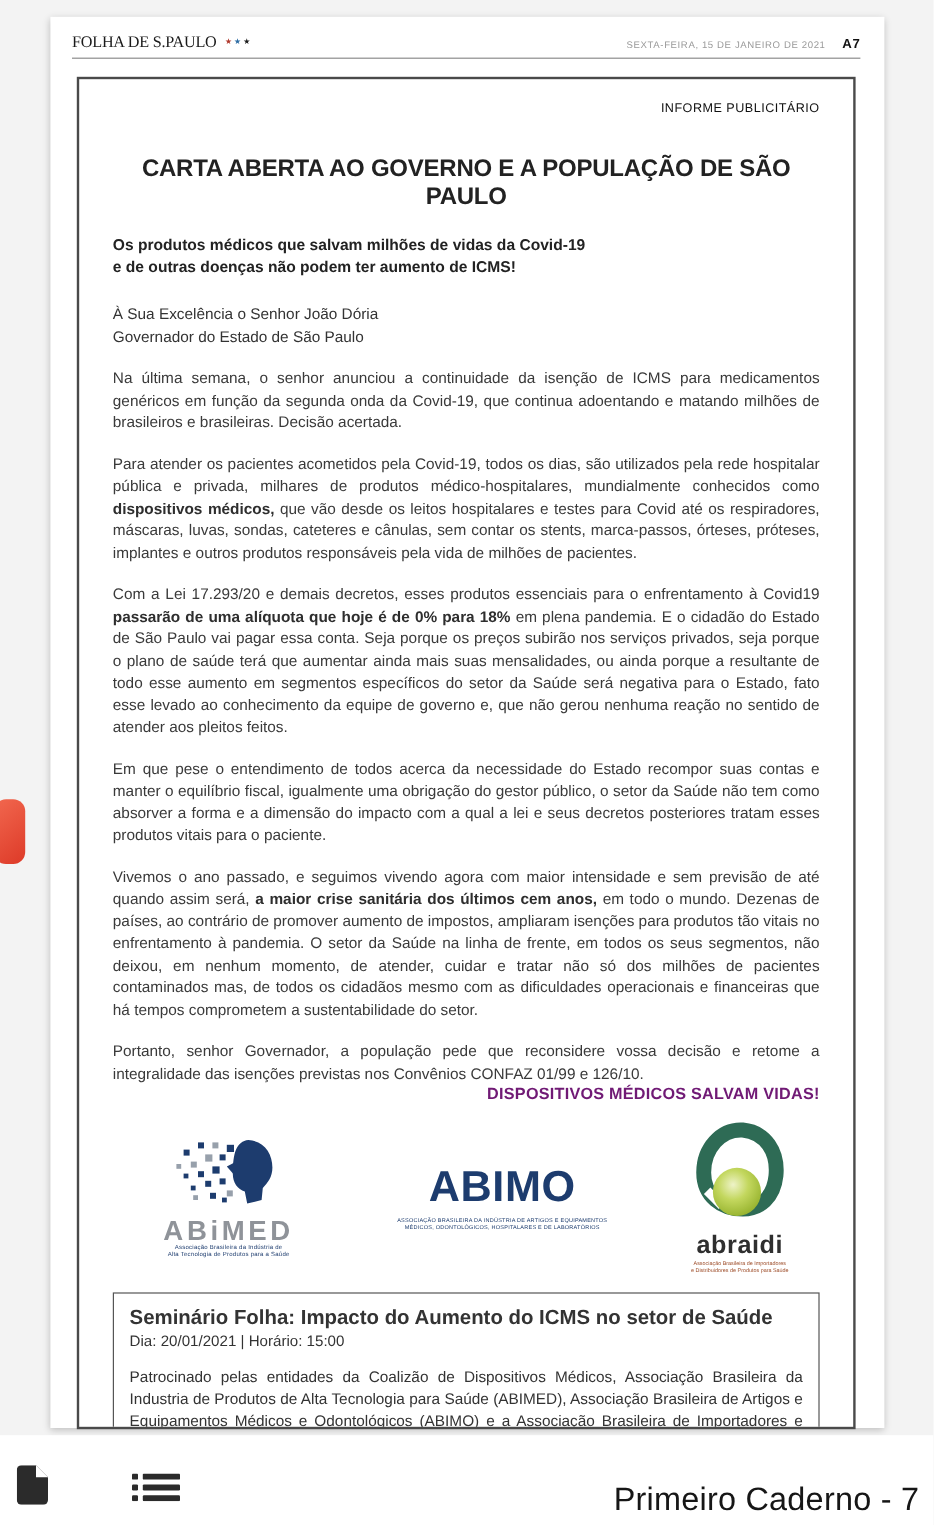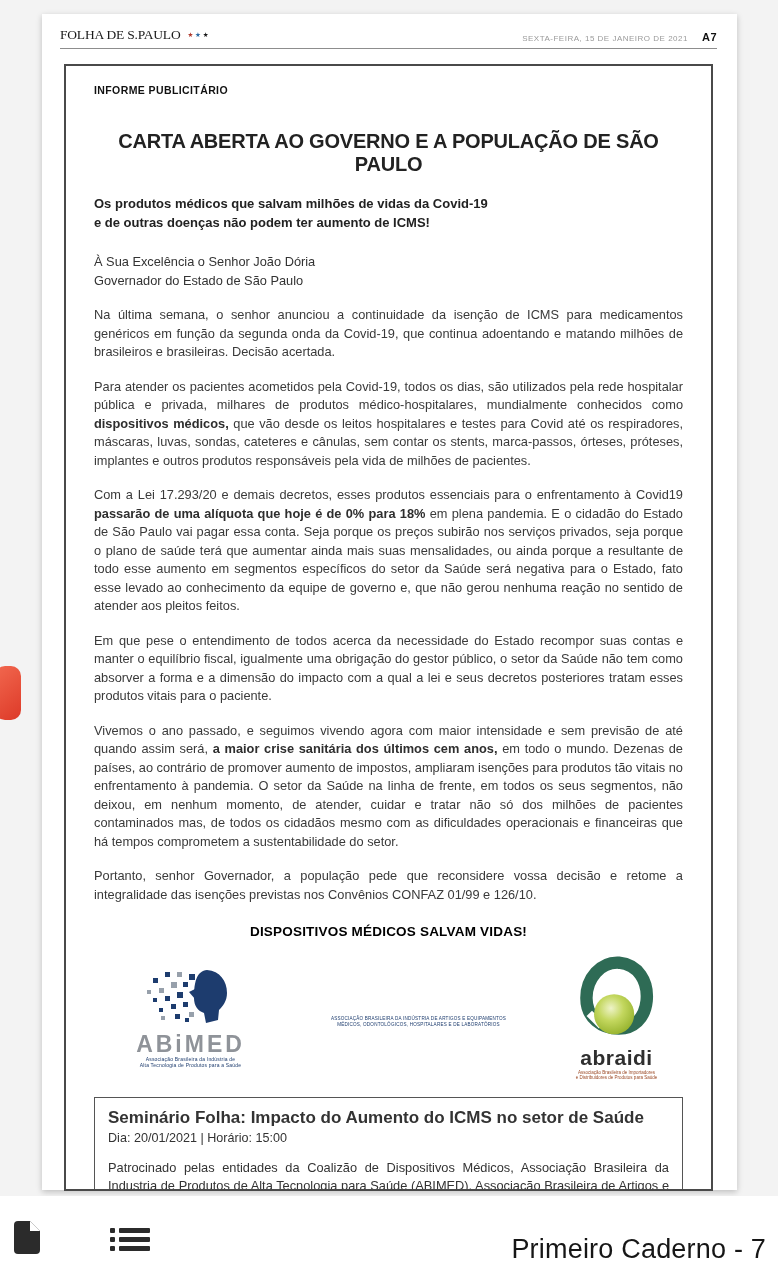--- a/index.html
+++ b/index.html
@@ -26,27 +26,27 @@
   .star.s2::before{content:"★";color:#2e6da4}
   .star.s3::before{content:"★";color:#1a1a1a}
   .dateline{font-size:8px;color:#9a9a9a;letter-spacing:.5px;white-space:nowrap}
   .folio{font-size:11px;font-weight:700;color:#111;margin-left:14px;letter-spacing:.5px}
 
   
   .ad-box{
     box-sizing:border-box;margin:15px 0 0 22px;width:649px;height:1127px;
     border:2px solid #4a4a4a;padding:18px 28px 0;overflow:hidden;
   }
-  .ad-label{text-align:left;font-size:10.5px;font-weight:700;letter-spacing:.4px;color:#111}
+  .ad-label{text-align:right;font-size:10.5px;font-weight:400;letter-spacing:.4px;color:#111}
   .ad-title{margin:34px 0 0;text-align:center;font-size:20px;font-weight:700;color:#222;letter-spacing:-.2px}
   .ad-subtitle{margin-top:18px;text-align:left;font-weight:700;font-size:13px;line-height:19px;color:#222}
   .salutation{margin-top:20px;font-size:12.8px;line-height:19px;color:#333}
   p.body{margin:16px 0 0;font-size:12.8px;line-height:18.5px;color:#3a3a3a;text-align:justify}
   p.body b{color:#2e2e2e}
-  .slogan{margin-top:20px;text-align:center;font-weight:700;font-size:13.5px;color:#000000;letter-spacing:.2px}
+  .slogan{text-align:right;font-weight:700;font-size:13.5px;color:#701a75;letter-spacing:.2px}
 
   
   .logos{margin-top:6px;height:146px;display:flex;align-items:center;justify-content:space-between;padding:0 4px}
   .logo{text-align:center}
   .logo-abimed{width:185px}
   .abimed-name{font-size:23px;font-weight:700;color:#8f9399;letter-spacing:3px;line-height:24px}
   .abimed-tag{font-size:5px;line-height:6px;color:#1d3c6e;letter-spacing:.2px}
   .logo-abimo{width:190px}
   .abimo-name{font-size:36px;font-weight:800;color:#1d3c6e;letter-spacing:.5px;line-height:36px}
   .abimo-tag{margin-top:7px;font-size:4.6px;line-height:5.6px;color:#1d3c6e;letter-spacing:.2px}
@@ -133,20 +133,21 @@
           <polygon fill="#1d3c6e" points="44,24 50,21 50,31"></polygon>
         </svg>
         <div class="abimed-name">ABiMED</div>
         <div class="abimed-tag">
           <div>Associação Brasileira da Indústria de</div>
           <div>Alta Tecnologia de Produtos para a Saúde</div>
         </div>
       </div>
 
       <div class="logo logo-abimo">
+        <div class="abimo-name">ABIMO</div>
         <div class="abimo-tag">
           <div>ASSOCIAÇÃO BRASILEIRA DA INDÚSTRIA DE ARTIGOS E EQUIPAMENTOS</div>
           <div>MÉDICOS, ODONTOLÓGICOS, HOSPITALARES E DE LABORATÓRIOS</div>
         </div>
       </div>
 
       <div class="logo logo-abraidi">
         <svg width="96" height="86" viewBox="0 0 100 90">
           <defs>
             <radialGradient id="limeGrad" cx="42%" cy="35%" r="70%">

